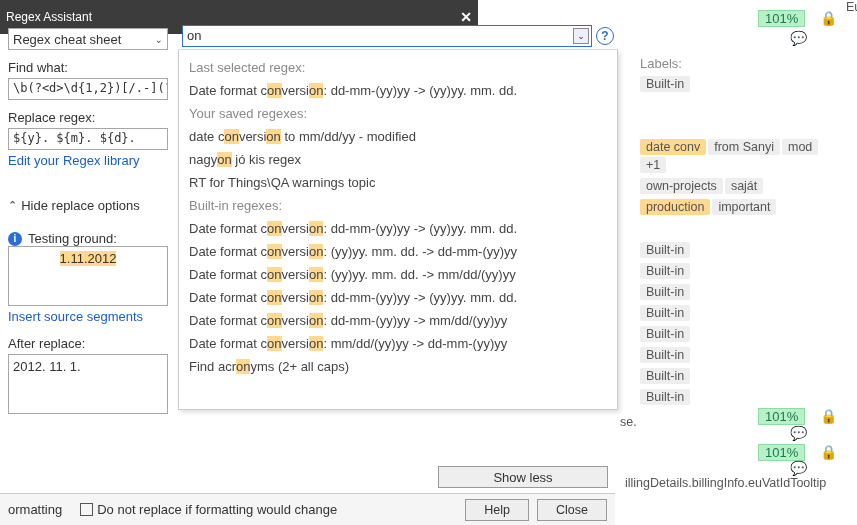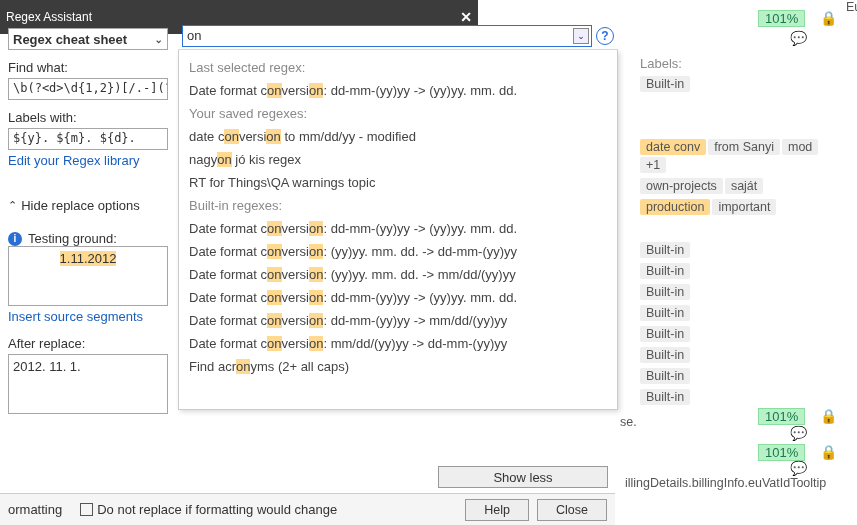--- a/index.html
+++ b/index.html
@@ -1,21 +1,21 @@
 <!DOCTYPE html>
 <html><head>
 <meta charset="utf-8">
 <style>
   * { box-sizing: border-box; font-family: "Segoe UI", Tahoma, sans-serif; }
   body { margin:0; padding:0; background:#fff; width:857px; height:525px; position:relative; overflow:hidden; font-size:13px; color:#333;}
   .panel { position:absolute; }
   .titlebar { background:#3c3c3c; color:#fff; height:34px; line-height:22px; padding:0 6px; display:flex; justify-content:space-between; align-items:center; font-size:12px;}
   .titlebar .close { font-weight:bold; font-size:14px; cursor:pointer;}
   .left-col { position:absolute; left:0; top:22px; width:176px; padding:6px 8px;}
-  .dropdown { display:flex; align-items:center; border:1px solid #a6a6a6; background:#fff; height:22px; padding:1px 4px; justify-content:space-between;font-weight:bold;}
+  .dropdown { display:flex; align-items:center; border:1px solid #a6a6a6; background:#fff; height:22px; padding:1px 4px; justify-content:space-between;}
   .chev { font-size:10px; color:#555;}
   .label { color:#333; margin:10px 0 3px;}
   .inputbox { border:1px solid #a6a6a6; background:#fff; height:22px; padding:2px 4px; font-family:monospace; font-size:12px; white-space:nowrap; overflow:hidden;}
   .link { color:#1a5fbf; cursor:pointer;}
   .section-label { margin-top:18px; display:flex; align-items:center; gap:4px;}
   .chev-up { font-size:11px;}
   .testing-box { border:1px solid #a6a6a6; background:#fff; height:60px; padding:4px;text-align:center;}
   .hl { background:#ffd98f;}
   .after-box { border:1px solid #a6a6a6; background:#fff; height:60px; padding:4px;}
   .middle { position:absolute; left:178px; top:22px; width:440px;}
@@ -70,21 +70,21 @@
 
 <div class="left-col">
   <div class="dropdown">
     <span>Regex cheat sheet</span>
     <span class="chev">⌄</span>
   </div>
 
   <div class="label">Find what:</div>
   <div class="inputbox">\b(?&lt;d&gt;\d{1,2})[/.-](?&lt;m&gt;</div>
 
-  <div class="label">Labels with:</div>
+  <div class="label">Replace regex:</div>
   <div class="inputbox">${y}. ${m}. ${d}.</div>
   <div class="link" style="margin-top:3px;">Edit your Regex library</div>
 
   <div class="section-label" style="margin-top:30px;">
     <span class="chev-up">⌃</span>
     <span>Hide replace options</span>
   </div>
 
   <div class="section-label">
     <span class="info-ic">i</span>

